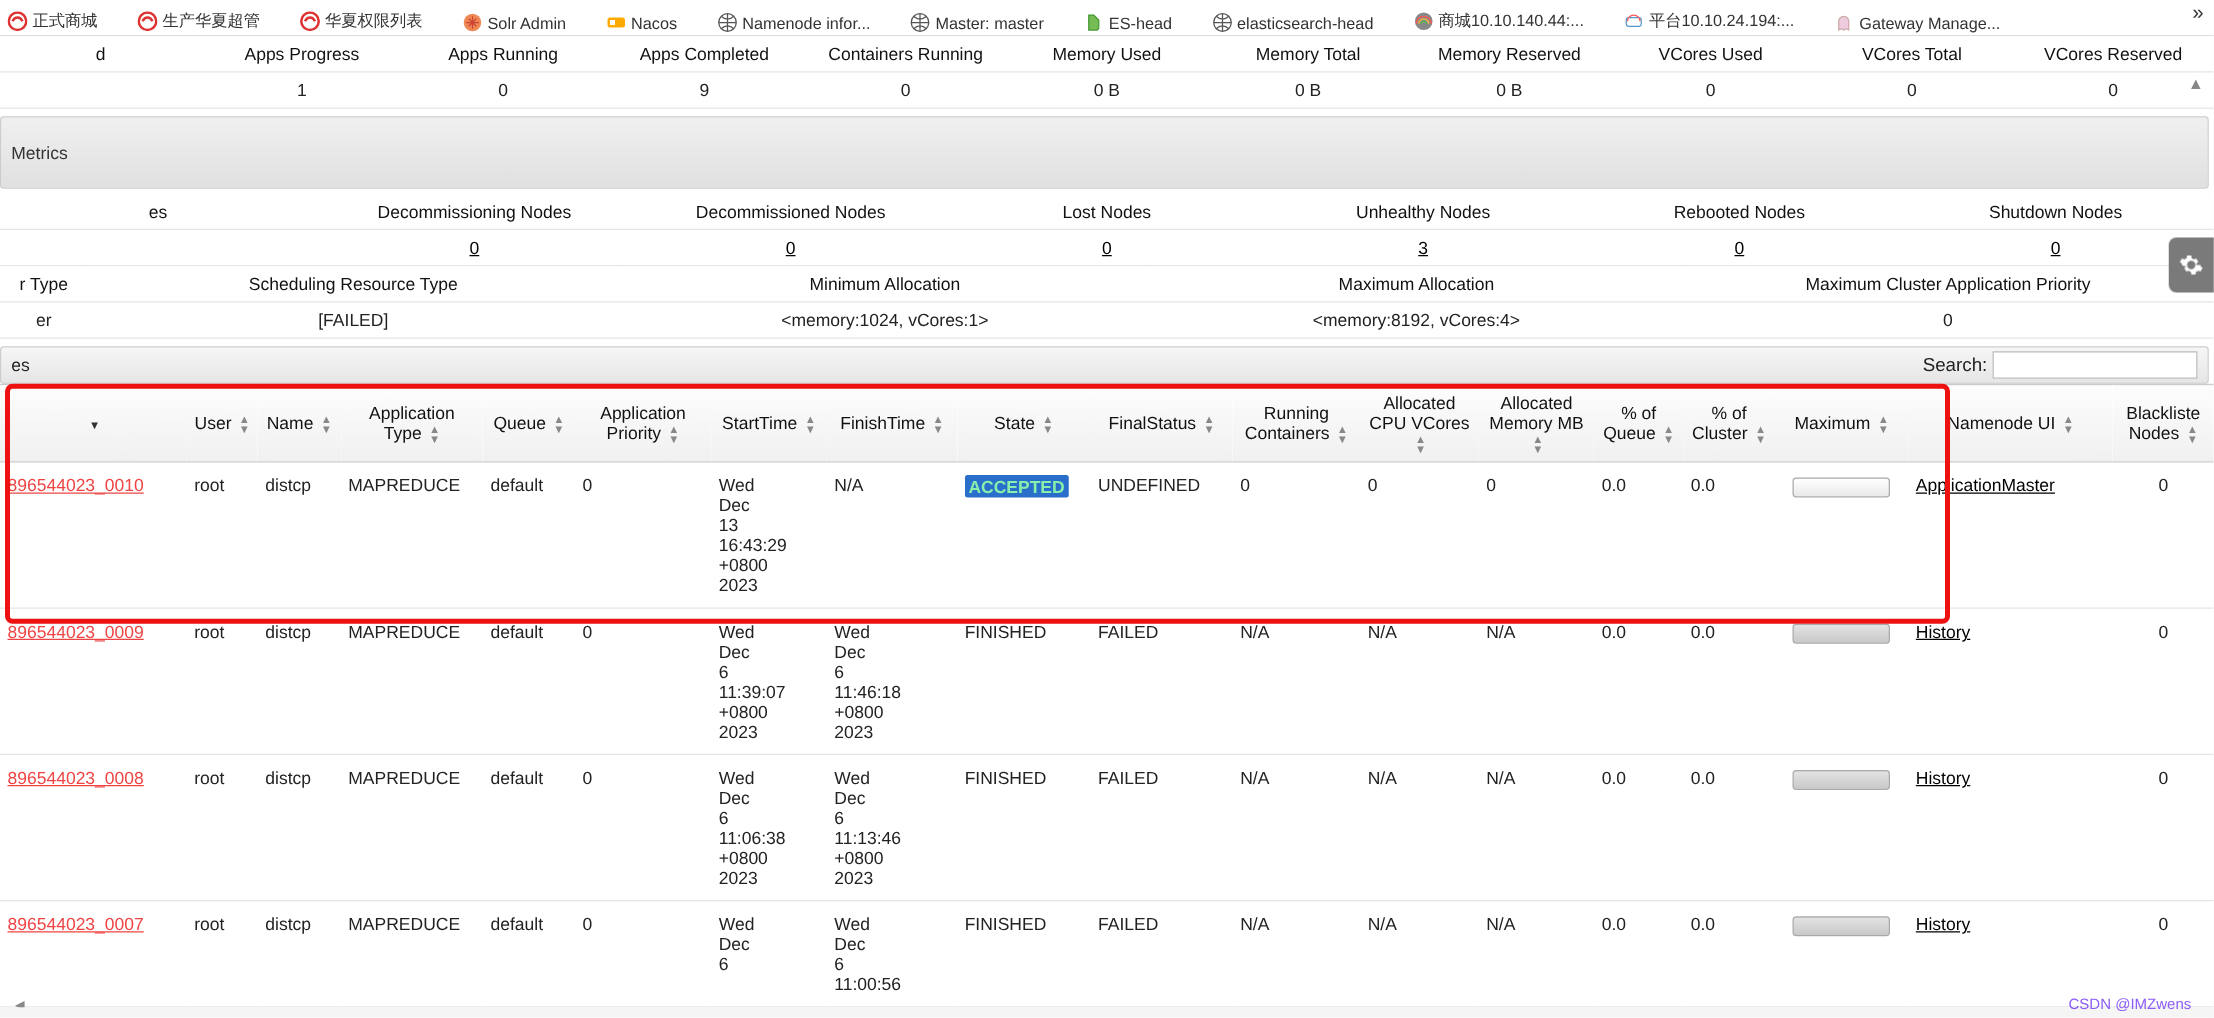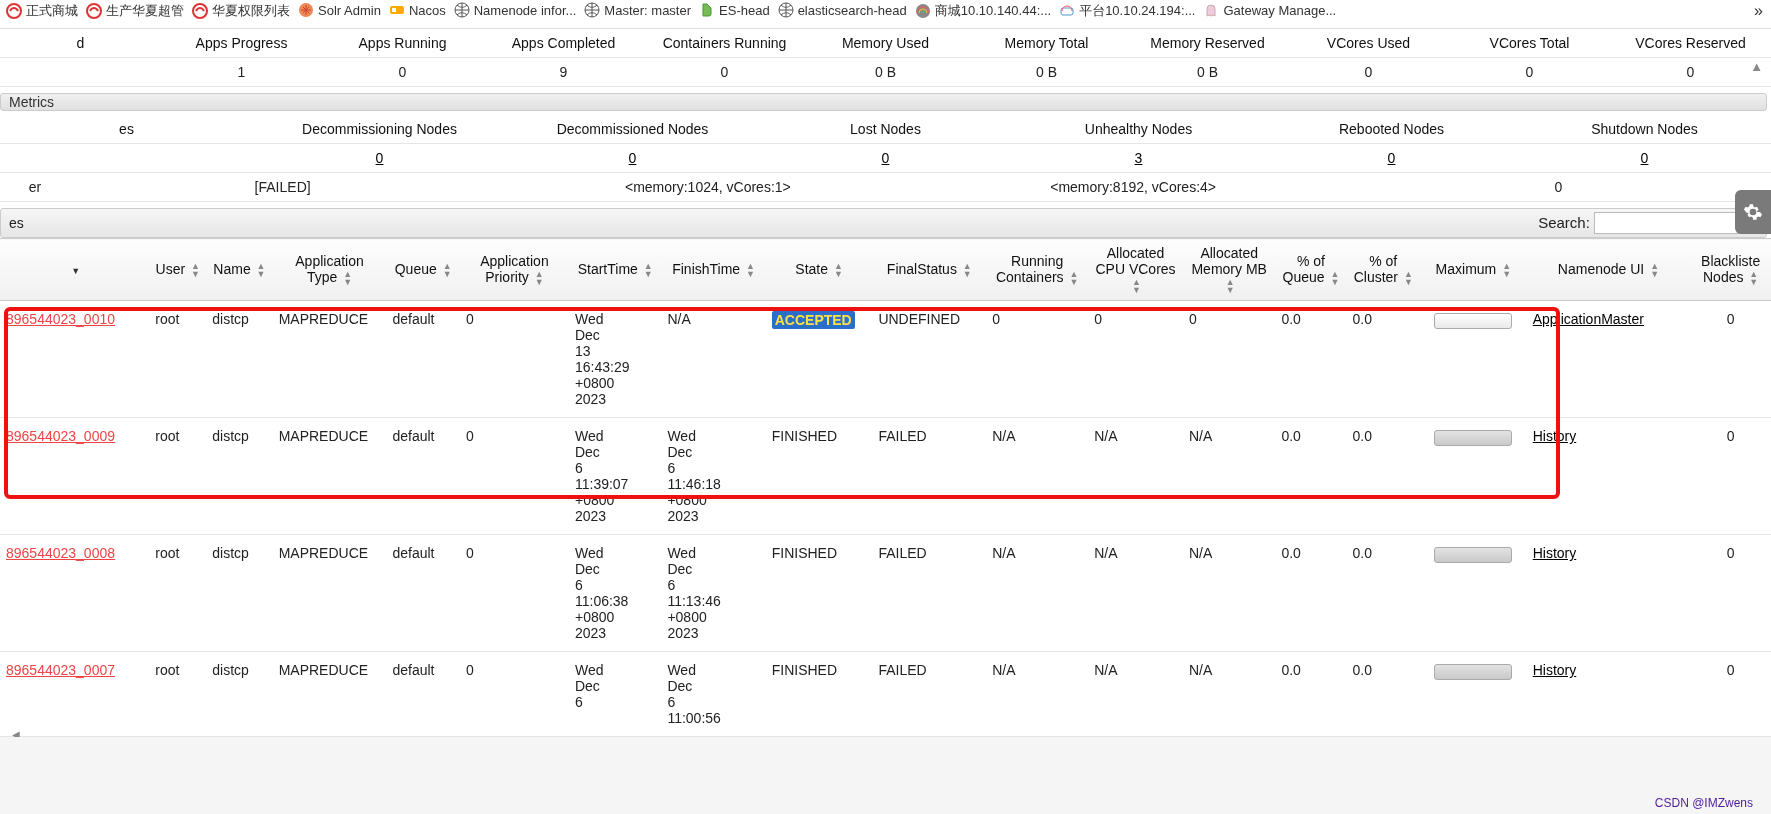--- a/index.html
+++ b/index.html
@@ -1,43 +1,43 @@
 <!DOCTYPE html>
 <html><head>
 <meta charset="utf-8">
 <style>
   html,body{margin:0;padding:0;font-family:Arial,Helvetica,sans-serif;font-size:14px;color:#222;background:#f5f5f5;width:1771px;overflow-x:hidden}
-  .bookmark-bar{background:#fff;height:24px;display:flex;align-items:flex-start;padding:2px 6px;border-bottom:1px solid #ddd;gap:8px;overflow:hidden;white-space:nowrap;position:relative}
+  .bookmark-bar{background:#fff;height:24px;display:flex;align-items:flex-end;padding:2px 6px;border-bottom:1px solid #ddd;gap:32px;overflow:hidden;white-space:nowrap;position:relative}
   .bk{display:flex;align-items:center;gap:4px;font-size:13px;color:#333;cursor:pointer}
   .bk svg,.bk span.ico{width:16px;height:16px;flex:0 0 16px}
   .bk-more{position:absolute;right:8px;top:2px;font-size:16px;color:#333;cursor:pointer}
   .container{background:#fff;position:relative;overflow:hidden}
-  .section-title{background:linear-gradient(#f0f0f0,#e0e0e0);border:1px solid #ccc;border-radius:3px;padding:0 8px;font-size:14px;color:#333;margin:6px 4px 4px 0}
+  .section-title{background:linear-gradient(#f0f0f0,#e0e0e0);border:1px solid #ccc;border-radius:3px;padding:20px 8px;font-size:14px;color:#333;margin:6px 4px 4px 0}
   table{border-collapse:collapse;width:100%;table-layout:fixed}
   th,td{font-size:14px;text-align:center;padding:6px 6px;border-bottom:1px solid #e5e5e5;overflow:hidden;text-overflow:ellipsis}
   th{font-weight:normal;color:#111;background:#fff}
   .metrics th,.metrics td{border-bottom:1px solid #e5e5e5}
   .linkn{text-decoration:underline;color:#000}
   .gear{position:fixed;right:0;top:190px;width:36px;height:44px;background:#7a7a7a;border-top-left-radius:6px;border-bottom-left-radius:6px;display:flex;align-items:center;justify-content:center;color:#fff;cursor:pointer}
   .gear svg{width:20px;height:20px}
   .apps-bar{display:flex;align-items:center;justify-content:space-between;background:linear-gradient(#f6f6f6,#e6e6e6);border:1px solid #ccc;border-radius:3px;padding:3px 8px;margin:6px 4px 0 0}
   .search-wrap{font-size:15px}
   .search-wrap input{width:158px;height:18px;border:1px solid #bbb}
   .apps-head th{background:linear-gradient(#fdfdfd,#f0f0f0);border-top:1px solid #ccc;border-bottom:1px solid #ccc;vertical-align:middle;font-size:14px}
   .apps-head .sortico{display:inline-block;font-size:9px;line-height:8px;vertical-align:middle;color:#888;margin-left:2px}
   .apps-head .sortico span{display:block}
   .apps td{text-align:left;vertical-align:top;padding:10px 6px}
   .apps td.c{text-align:center}
-  .state-accepted{background:#2a6ecb;color:#fde047;padding:1px 3px;border-radius:2px;font-weight:bold;display:inline-block}
+  .state-accepted{background:#2a6ecb;color:#86efac;padding:1px 3px;border-radius:2px;font-weight:bold;display:inline-block}
   .redbox{position:absolute;border:4px solid #e11;border-radius:6px;pointer-events:none}
   .idlink{color:#ef4444;text-decoration:underline}
   .tracklink{color:#000;text-decoration:underline}
   .progress{display:inline-block;width:76px;height:14px;border:1px solid #aaa;border-radius:3px;background:linear-gradient(#fff,#e9e9e9);vertical-align:middle}
   .progress.full{background:linear-gradient(#e3e3e3,#c9c9c9)}
-  .footer-mark{position:fixed;right:18px;bottom:4px;font-size:12px;color:#4c1d95}
+  .footer-mark{position:fixed;right:18px;bottom:4px;font-size:12px;color:#8b5cf6}
   .scroll-top{position:absolute;right:8px;top:30px;font-size:13px;color:#888}
   .sb{position:absolute;left:12px;bottom:2px;width:10px;height:10px}
   .sb::before{content:"◀";color:#888;font-size:10px}
 </style>
 </head>
 <body>
 
 <div class="bookmark-bar">
   <span class="bk">
       <span class="ico"><svg viewBox="0 0 16 16">
@@ -188,20 +188,27 @@
 
   <table class="metrics">
     <colgroup>
         <col style="width:70px">
         <col>
         <col>
         <col>
         <col>
       </colgroup>
     <tbody>
+        <tr id="sc-head">
+          <th>r Type</th>
+          <th>Scheduling Resource Type</th>
+          <th>Minimum Allocation</th>
+          <th>Maximum Allocation</th>
+          <th>Maximum Cluster Application Priority</th>
+        </tr>
     <tr id="sc-vals">
           <td>er</td>
           <td>[FAILED]</td>
           <td>&lt;memory:1024, vCores:1&gt;</td>
           <td>&lt;memory:8192, vCores:4&gt;</td>
           <td>0</td>
         </tr>
   </tbody>
     </table>
 

